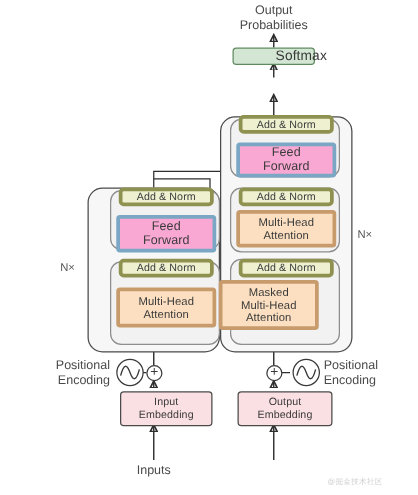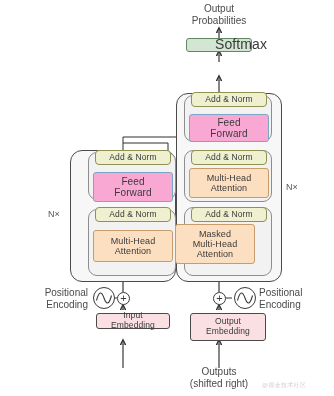--- a/index.html
+++ b/index.html
@@ -15,31 +15,31 @@
   }
   
   .box{
     position:absolute;
     box-sizing:border-box;
     display:flex;
     align-items:center;
     justify-content:center;
     text-align:center;
     color:#3a3a3a;
-    border:1px solid #6d28d9;
+    border:3px solid #6d28d9;
     border-radius:3px;
     line-height:1.12;
     white-space:pre-line;
     letter-spacing:.1px;
   }
   .box.addnorm{background:#eef0cf;border-color:#8f9150;font-size:8.5px;border-radius:4px;}
   .box.ff{background:#f9a8d4;border-color:#7ba7c4;font-size:10px;}
   .box.mha{background:#fbdfc0;border-color:#c79b6c;font-size:9px;}
   .box.embed{background:#fadfe3;border-color:#4a4a4a;font-size:8.5px;border-width:1.3px;}
-  .box.softmax{background:#d3e6d3;border-color:#5f8a5f;font-size:14px;border-width:1.2px;padding-left:44px;}
+  .box.softmax{background:#d3e6d3;border-color:#5f8a5f;font-size:11px;border-width:1.2px;padding-left:44px;}
   .box.linear{background:#e2e2ee;border-color:#6f6f8c;font-size:9px;border-width:1.2px;}
 
   
   .stack{
     position:absolute;
     box-sizing:border-box;
     border:1.3px solid #4a4a4a;
     border-radius:12px;
     background:#f7f7f7;
   }
@@ -191,22 +191,23 @@
   <div class="circ" style="left:93px;top:287px;width:22px;height:22px;"></div>
   <svg style="position:absolute;left:93px;top:287px;width:22px;height:22px;" viewBox="0 0 22 22">
     <path d="M3.5,13.5 C6,4 8.5,4 11,11 C13.5,18 16,18 18.5,8.5" fill="none" stroke="#3a3a3a" stroke-width="1.1"></path>
   </svg>
   <div class="plus" style="left:117px;top:292px;">
       <span>+</span>
     </div>
   <div class="lbl left" style="left:12px;top:287px;width:76px;">Positional
 Encoding</div>
 
-  <div class="box embed" style="left:96px;top:313px;width:74px;height:16px;">Input
+  <div class="box embed" style="left:96px;top:313px;width:74px;height:28px;">Input
 Embedding</div>
+  <div class="lbl" style="left:88px;top:371px;width:70px;">Inputs</div>
 
   <div class="stack" style="left:176px;top:93px;width:106px;height:189px;"></div>
   <div class="sublayer" style="left:184px;top:95px;width:88px;height:47px;"></div>
   <div class="sublayer" style="left:184px;top:150px;width:88px;height:52px;"></div>
   <div class="sublayer" style="left:184px;top:207px;width:88px;height:69px;"></div>
 
   <div class="box softmax" style="left:186px;top:38px;width:66px;height:14px;">Softmax</div>
 
   <div class="box addnorm" style="left:191px;top:92px;width:76px;height:15px;">Add &amp; Norm</div>
   <div class="box ff" style="left:189px;top:114px;width:80px;height:28px;">Feed
@@ -227,21 +228,19 @@
   <div class="circ" style="left:234px;top:287px;width:22px;height:22px;"></div>
   <svg style="position:absolute;left:234px;top:287px;width:22px;height:22px;" viewBox="0 0 22 22">
     <path d="M3.5,13.5 C6,4 8.5,4 11,11 C13.5,18 16,18 18.5,8.5" fill="none" stroke="#3a3a3a" stroke-width="1.1"></path>
   </svg>
   <div class="lbl rightal" style="left:259px;top:287px;width:76px;">Positional
 Encoding</div>
 
   <div class="box embed" style="left:190px;top:313px;width:76px;height:28px;">Output
 Embedding</div>
 
-  <div class="lbl" style="left:169px;top:366px;width:100px;">Outputs
-(shifted right)</div>
 
   <div class="lbl" style="left:169px;top:3px;width:100px;">Output
 Probabilities</div>
 
   <div class="watermark" style="left:262px;top:381px;">@掘金技术社区</div>
 
 </div>
 
 </body></html>

